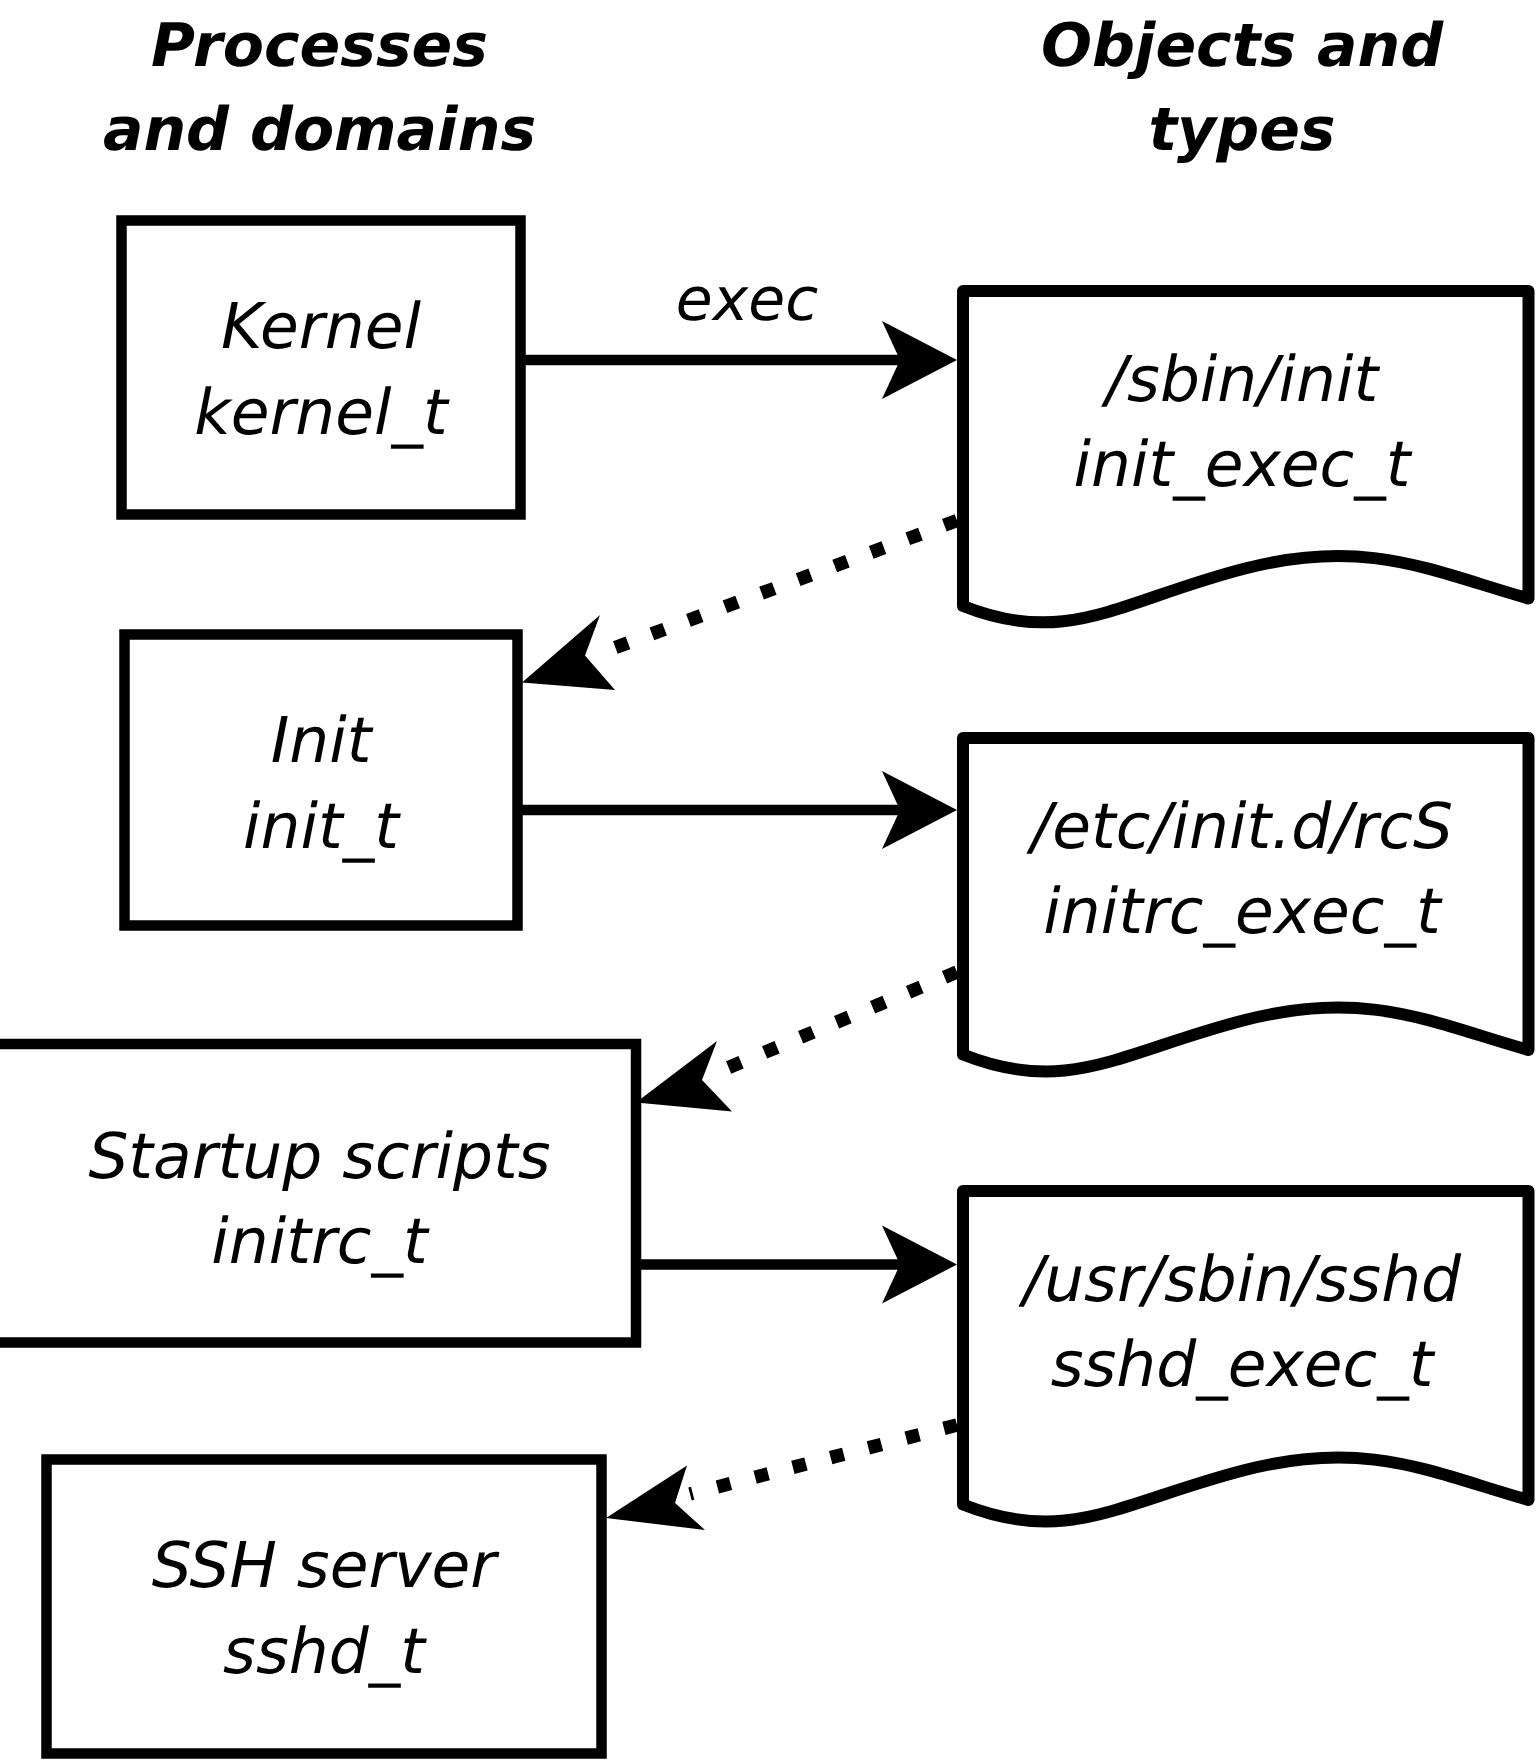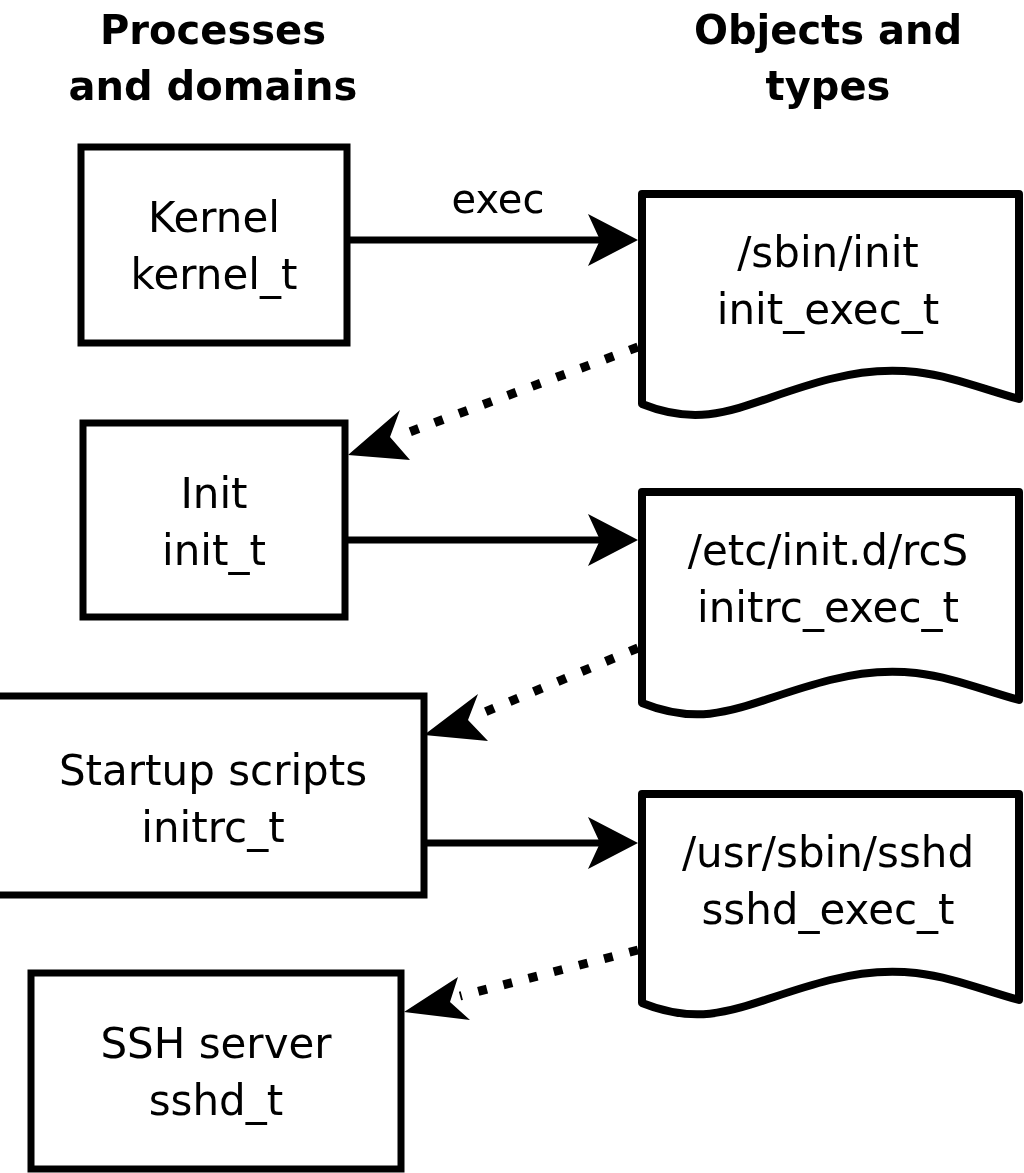--- a/index.html
+++ b/index.html
@@ -9,20 +9,21 @@
   }
   body {
     font-family: "DejaVu Sans", "Liberation Sans", sans-serif;
   }
   #diagram-root {
     position: relative;
     width: 1024px;
     height: 1173px;
     background: #ffffff;
     overflow: hidden;
+    font-style: italic;
   }
   svg#diagram-svg {
     display: block;
     width: 1024px;
     height: 1173px;
   }
   .col-header {
     font-family: "DejaVu Sans", "Liberation Sans", sans-serif;
     font-weight: bold;
     font-size: 40px;

